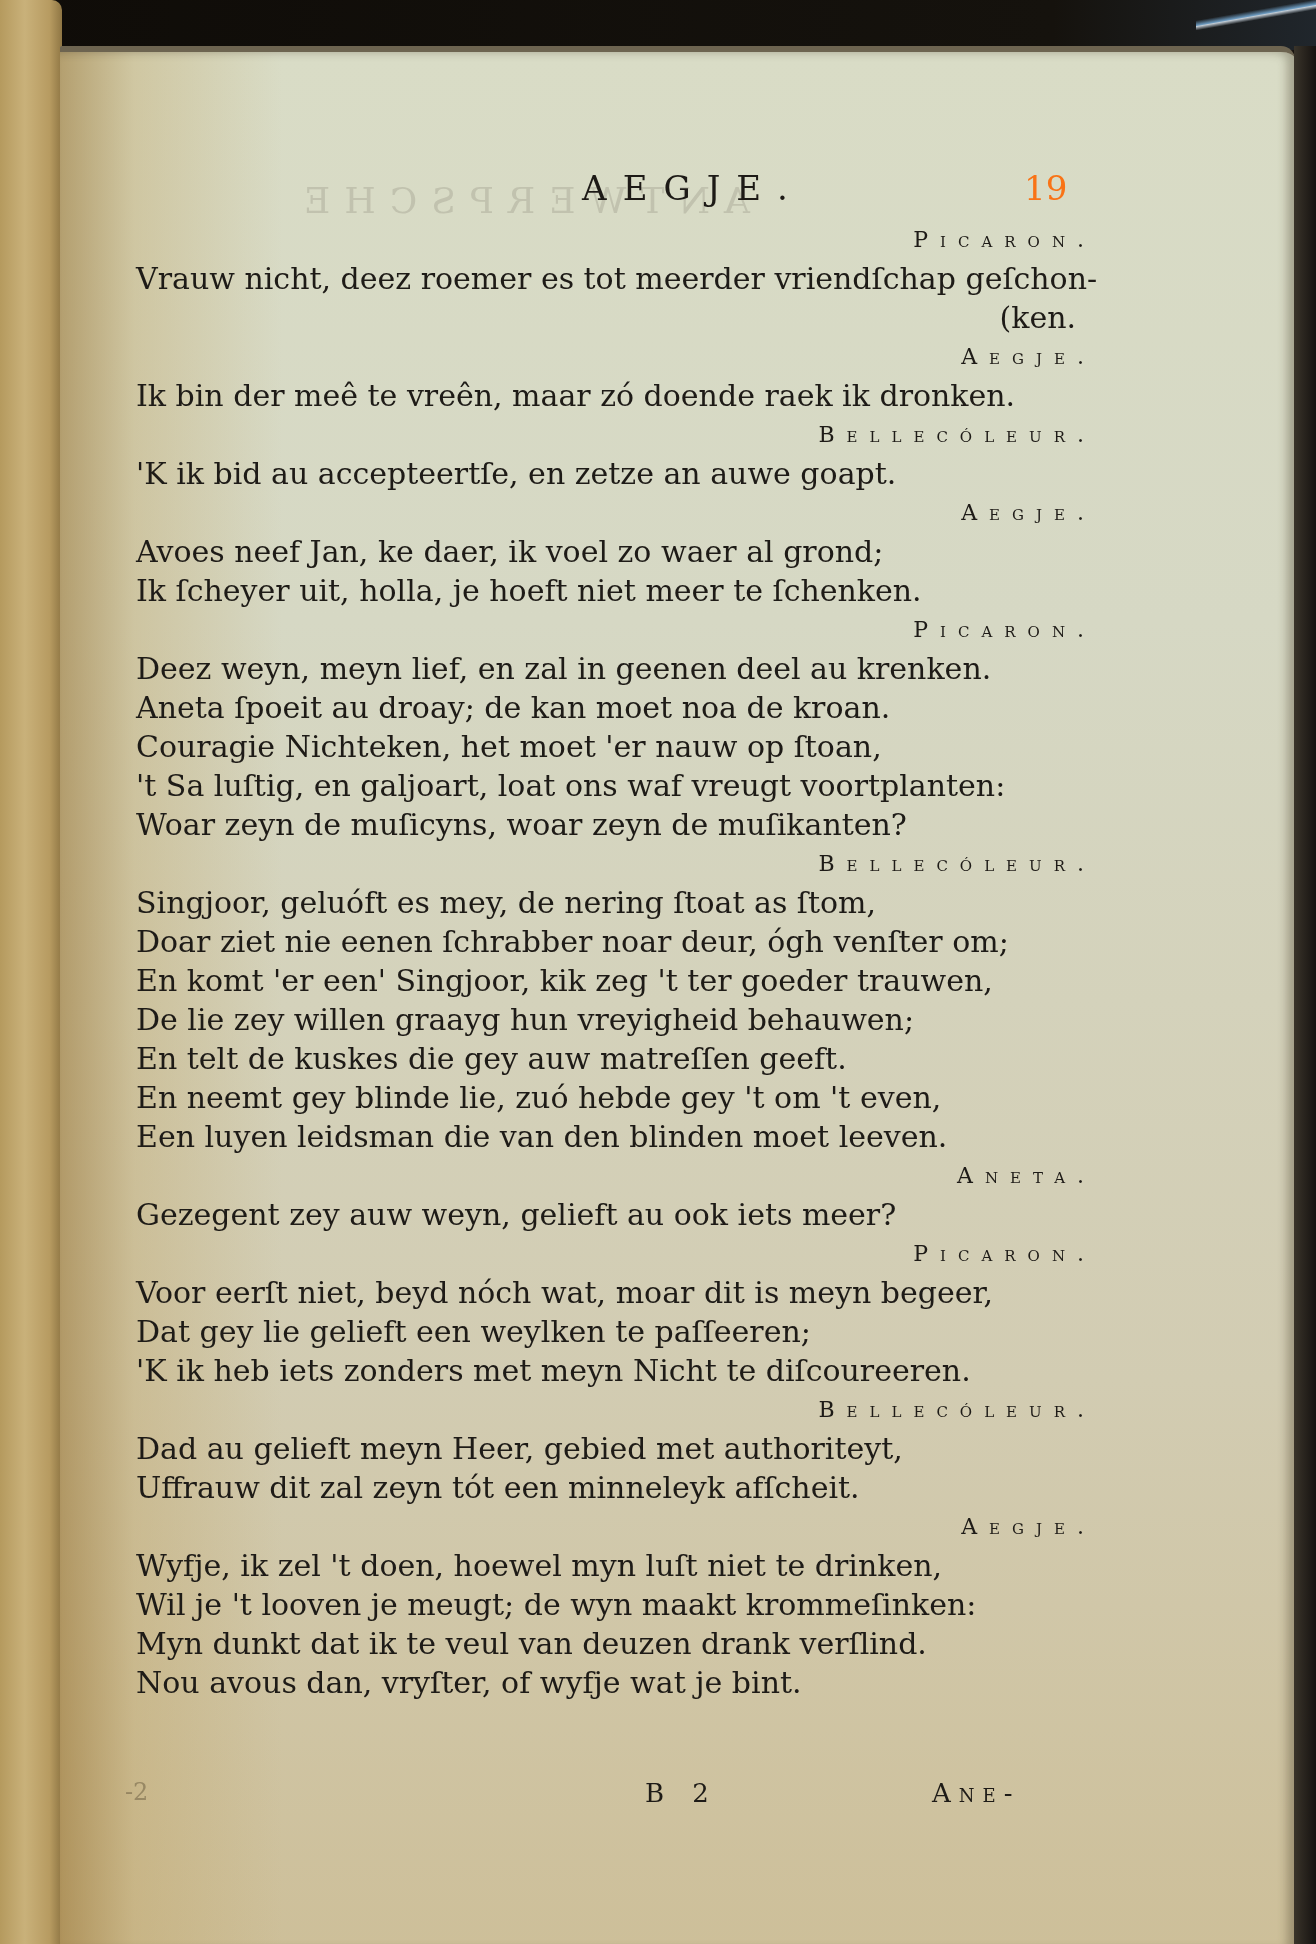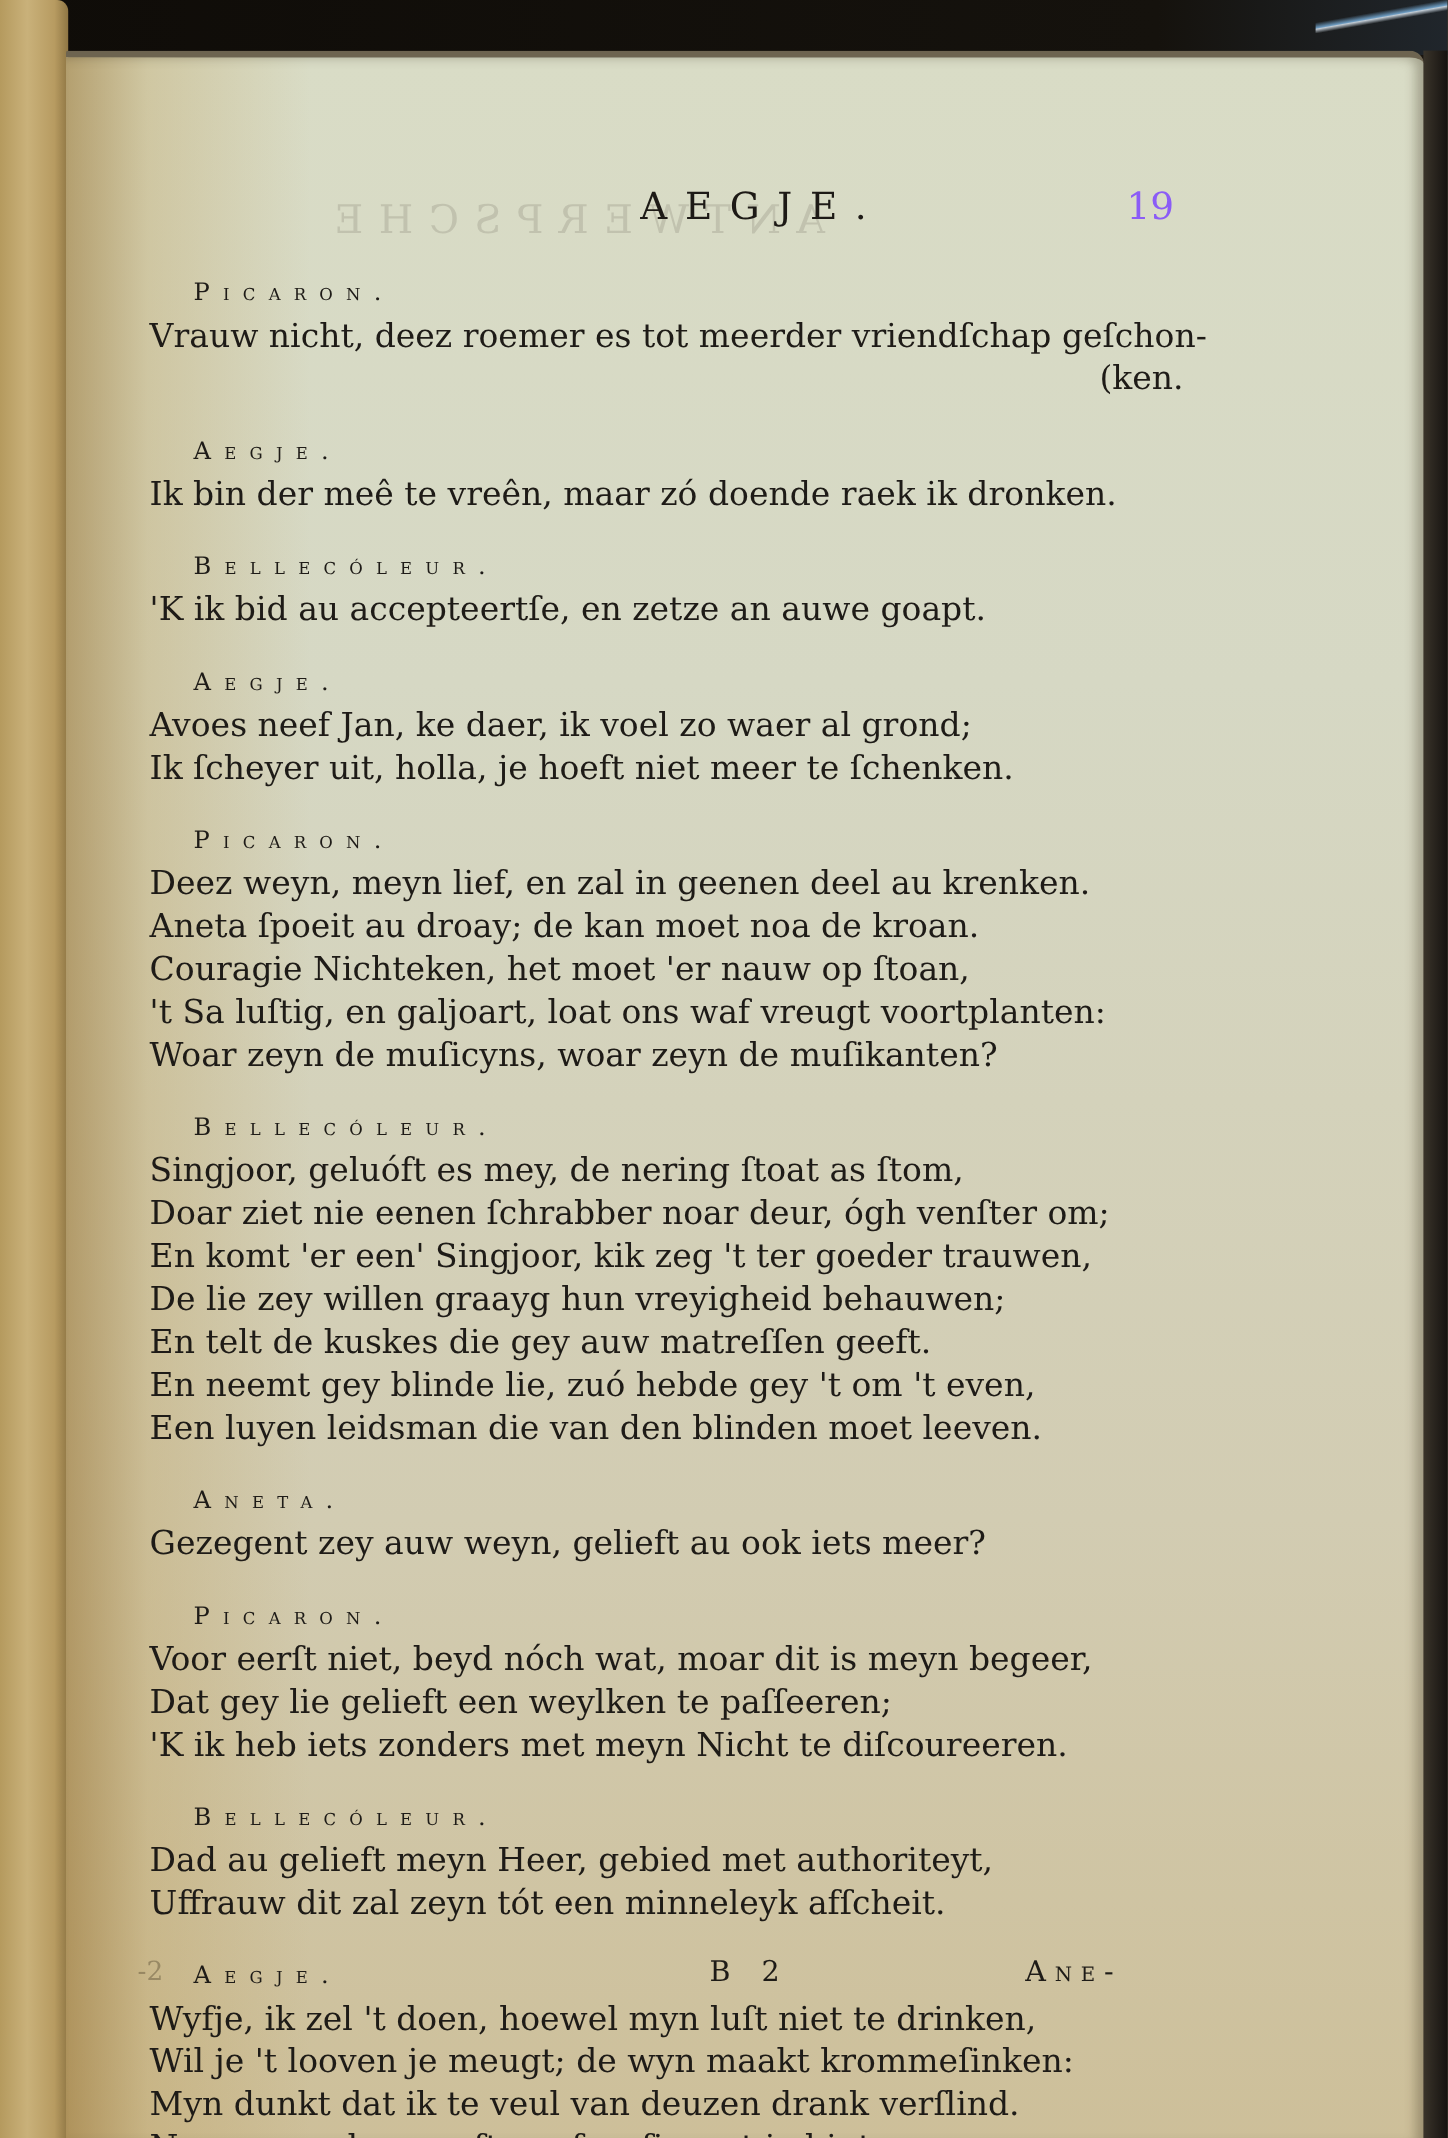--- a/index.html
+++ b/index.html
@@ -34,33 +34,33 @@
   .page-right-edge {
     position: absolute; right: 0; top: 46px; width: 22px; height: 1898px;
     background: linear-gradient(90deg, #3a342a, #151210);
   }
   .running-head {
     position: absolute; top: 168px; left: 0; width: 1316px; text-align: center;
     font-size: 34px; letter-spacing: 16px; color: #1d1a16;
   }
   .running-head span { margin-left: 70px; }
   .page-number {
-    position: absolute; top: 168px; left: 1024px; font-size: 34px; color: #8b5cf6;
+    position: absolute; top: 168px; left: 1024px; font-size: 34px; color: #f97316;
   }
   .ghost {
     position: absolute; color: rgba(90,85,70,0.18); font-size: 36px; letter-spacing: 14px;
     transform: scaleX(-1);
   }
   .content {
     position: absolute; top: 220px; left: 136px; width: 960px;
     color: #1e1b17; font-size: 30px; line-height: 39px;
   }
   .speaker {
-    text-align: left; font-size: 22px; letter-spacing: 12px;
-    font-variant: small-caps; padding-left: 40px; margin-top: 27px;
+    text-align: right; font-size: 22px; letter-spacing: 12px;
+    font-variant: small-caps; padding-left: 40px;
   }
   .verse { white-space: nowrap; }
   .verse.right { text-align: right; padding-right: 20px; }
   .catch {
     position: absolute; top: 1778px; left: 0; width: 1316px; height: 40px;
     color: #1e1b17; font-size: 26px;
   }
   .signature { position: absolute; left: 645px; letter-spacing: 10px; }
   .catchword { position: absolute; left: 932px; letter-spacing: 8px; font-variant: small-caps; }
   .margin-mark { position: absolute; left: 125px; top: 1778px; color: rgba(60,50,30,0.35); font-size: 24px; }

